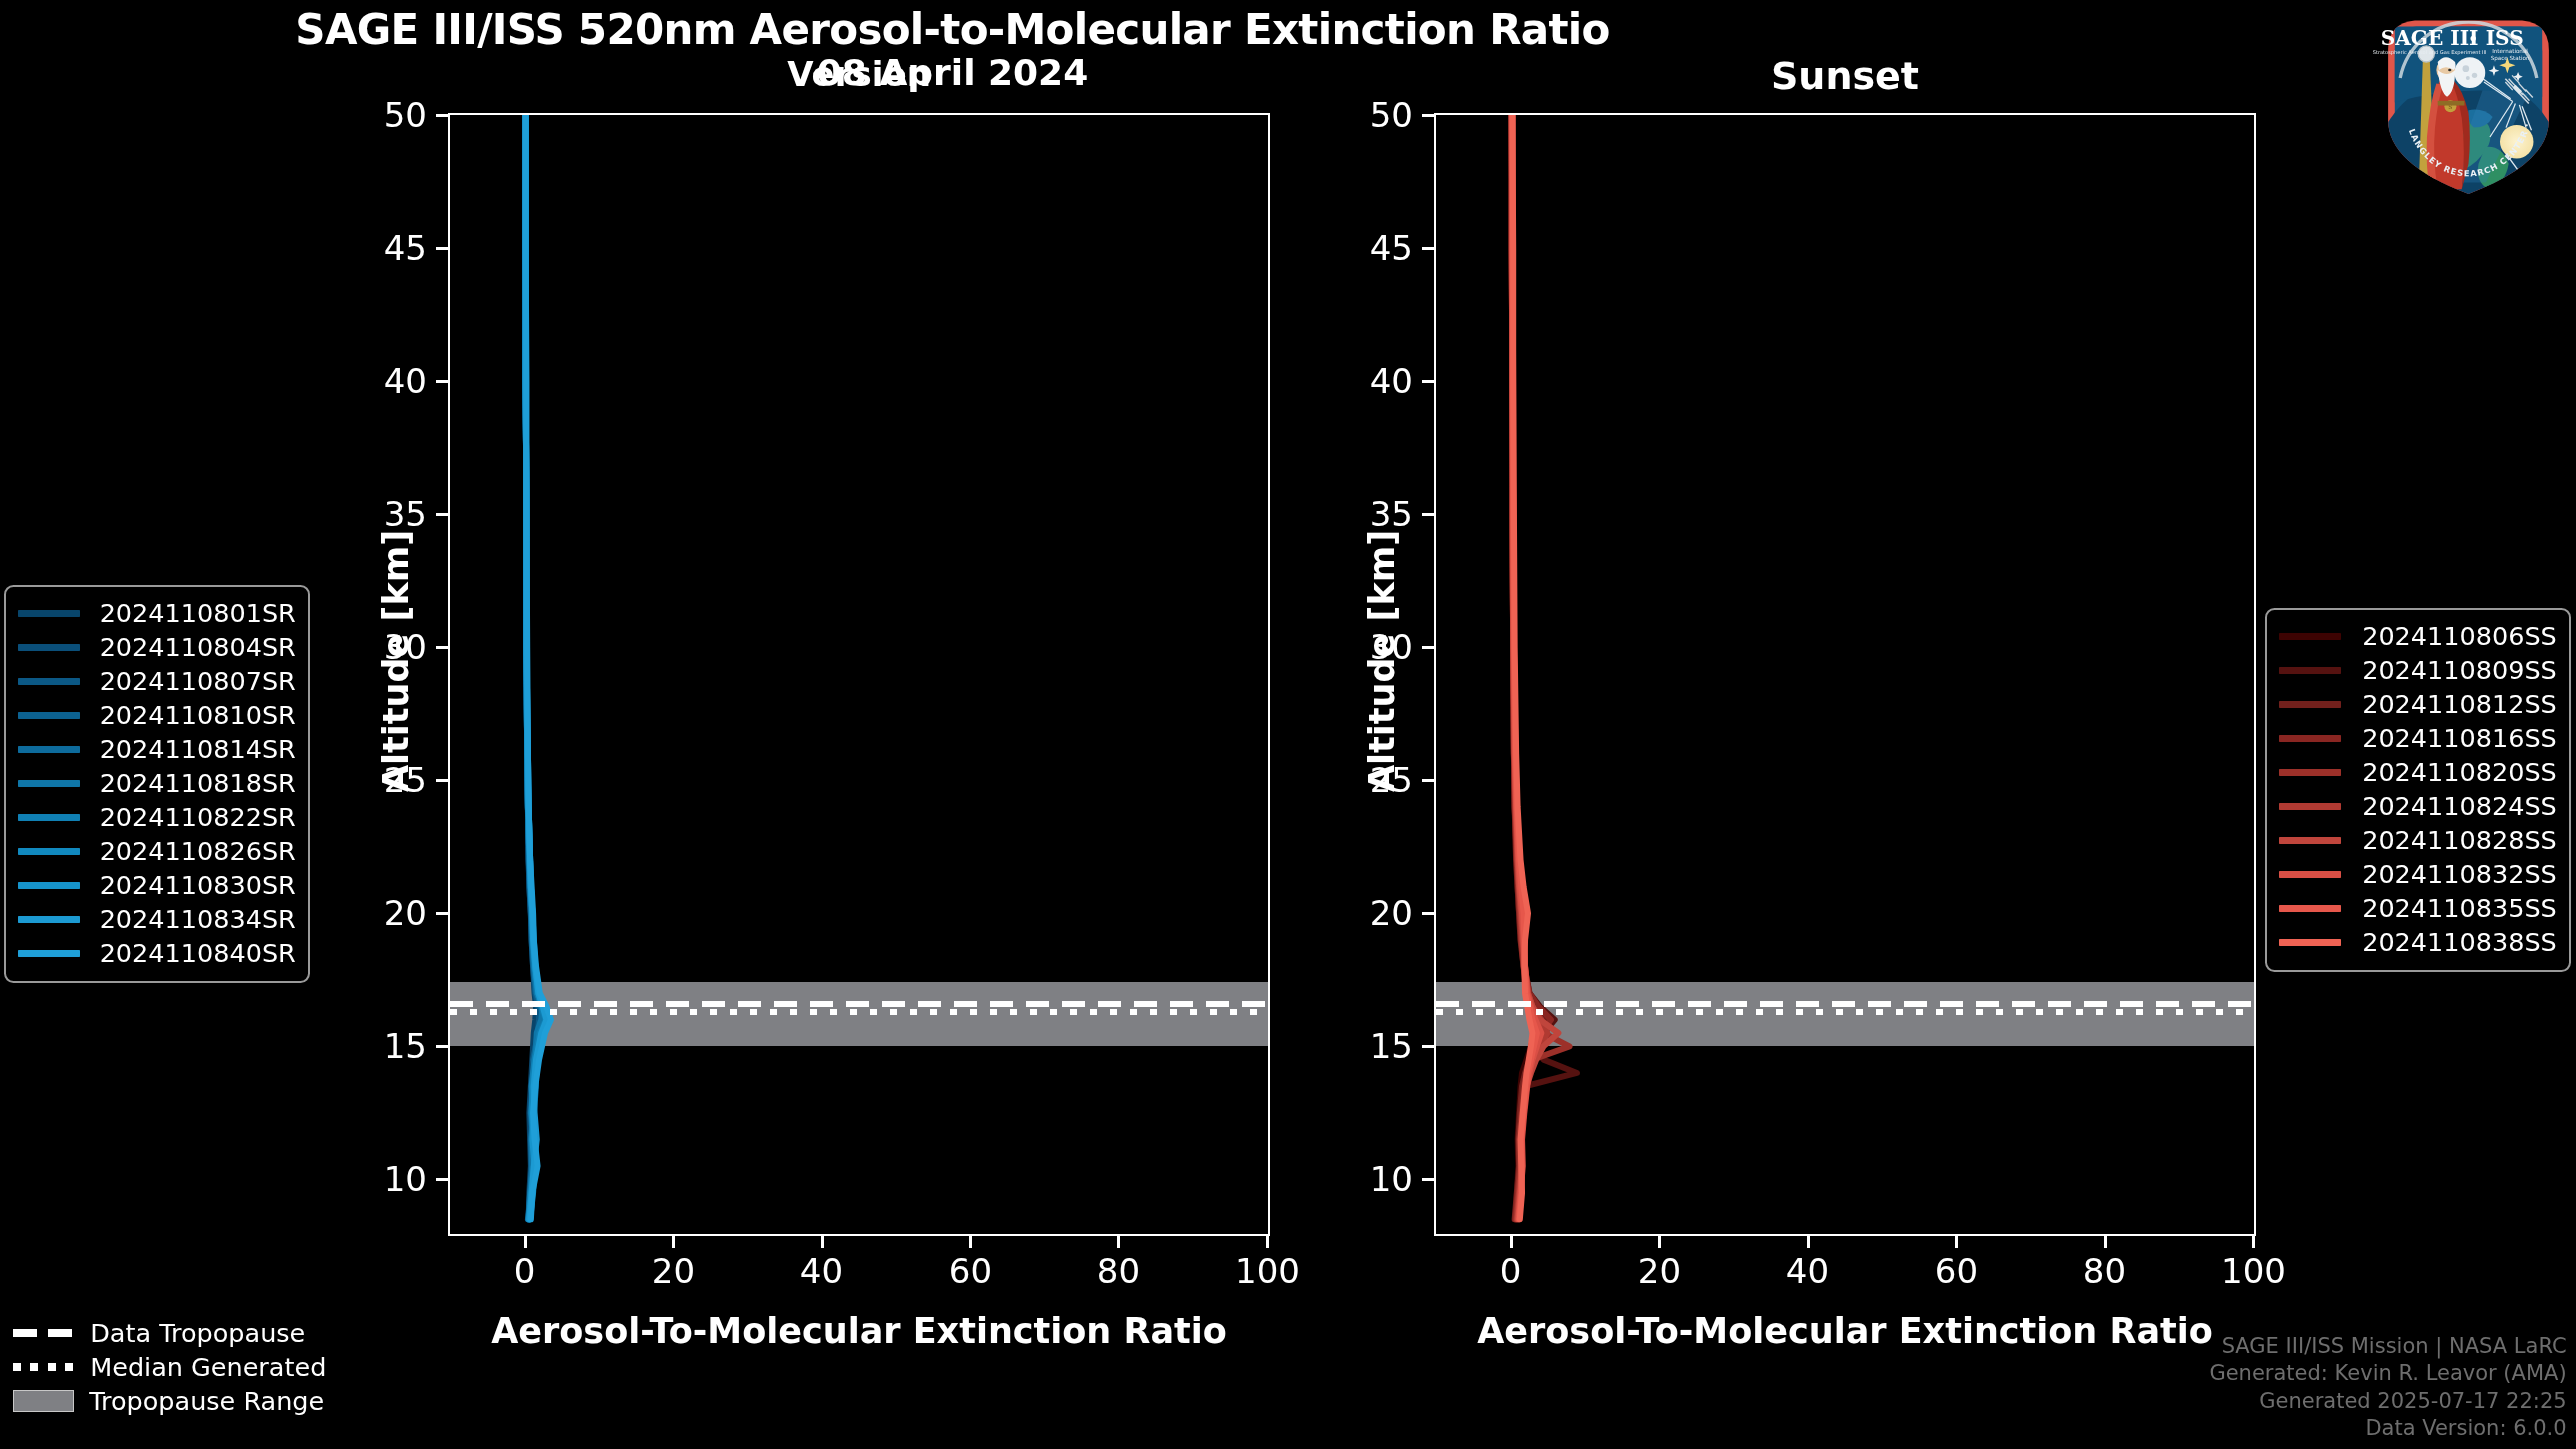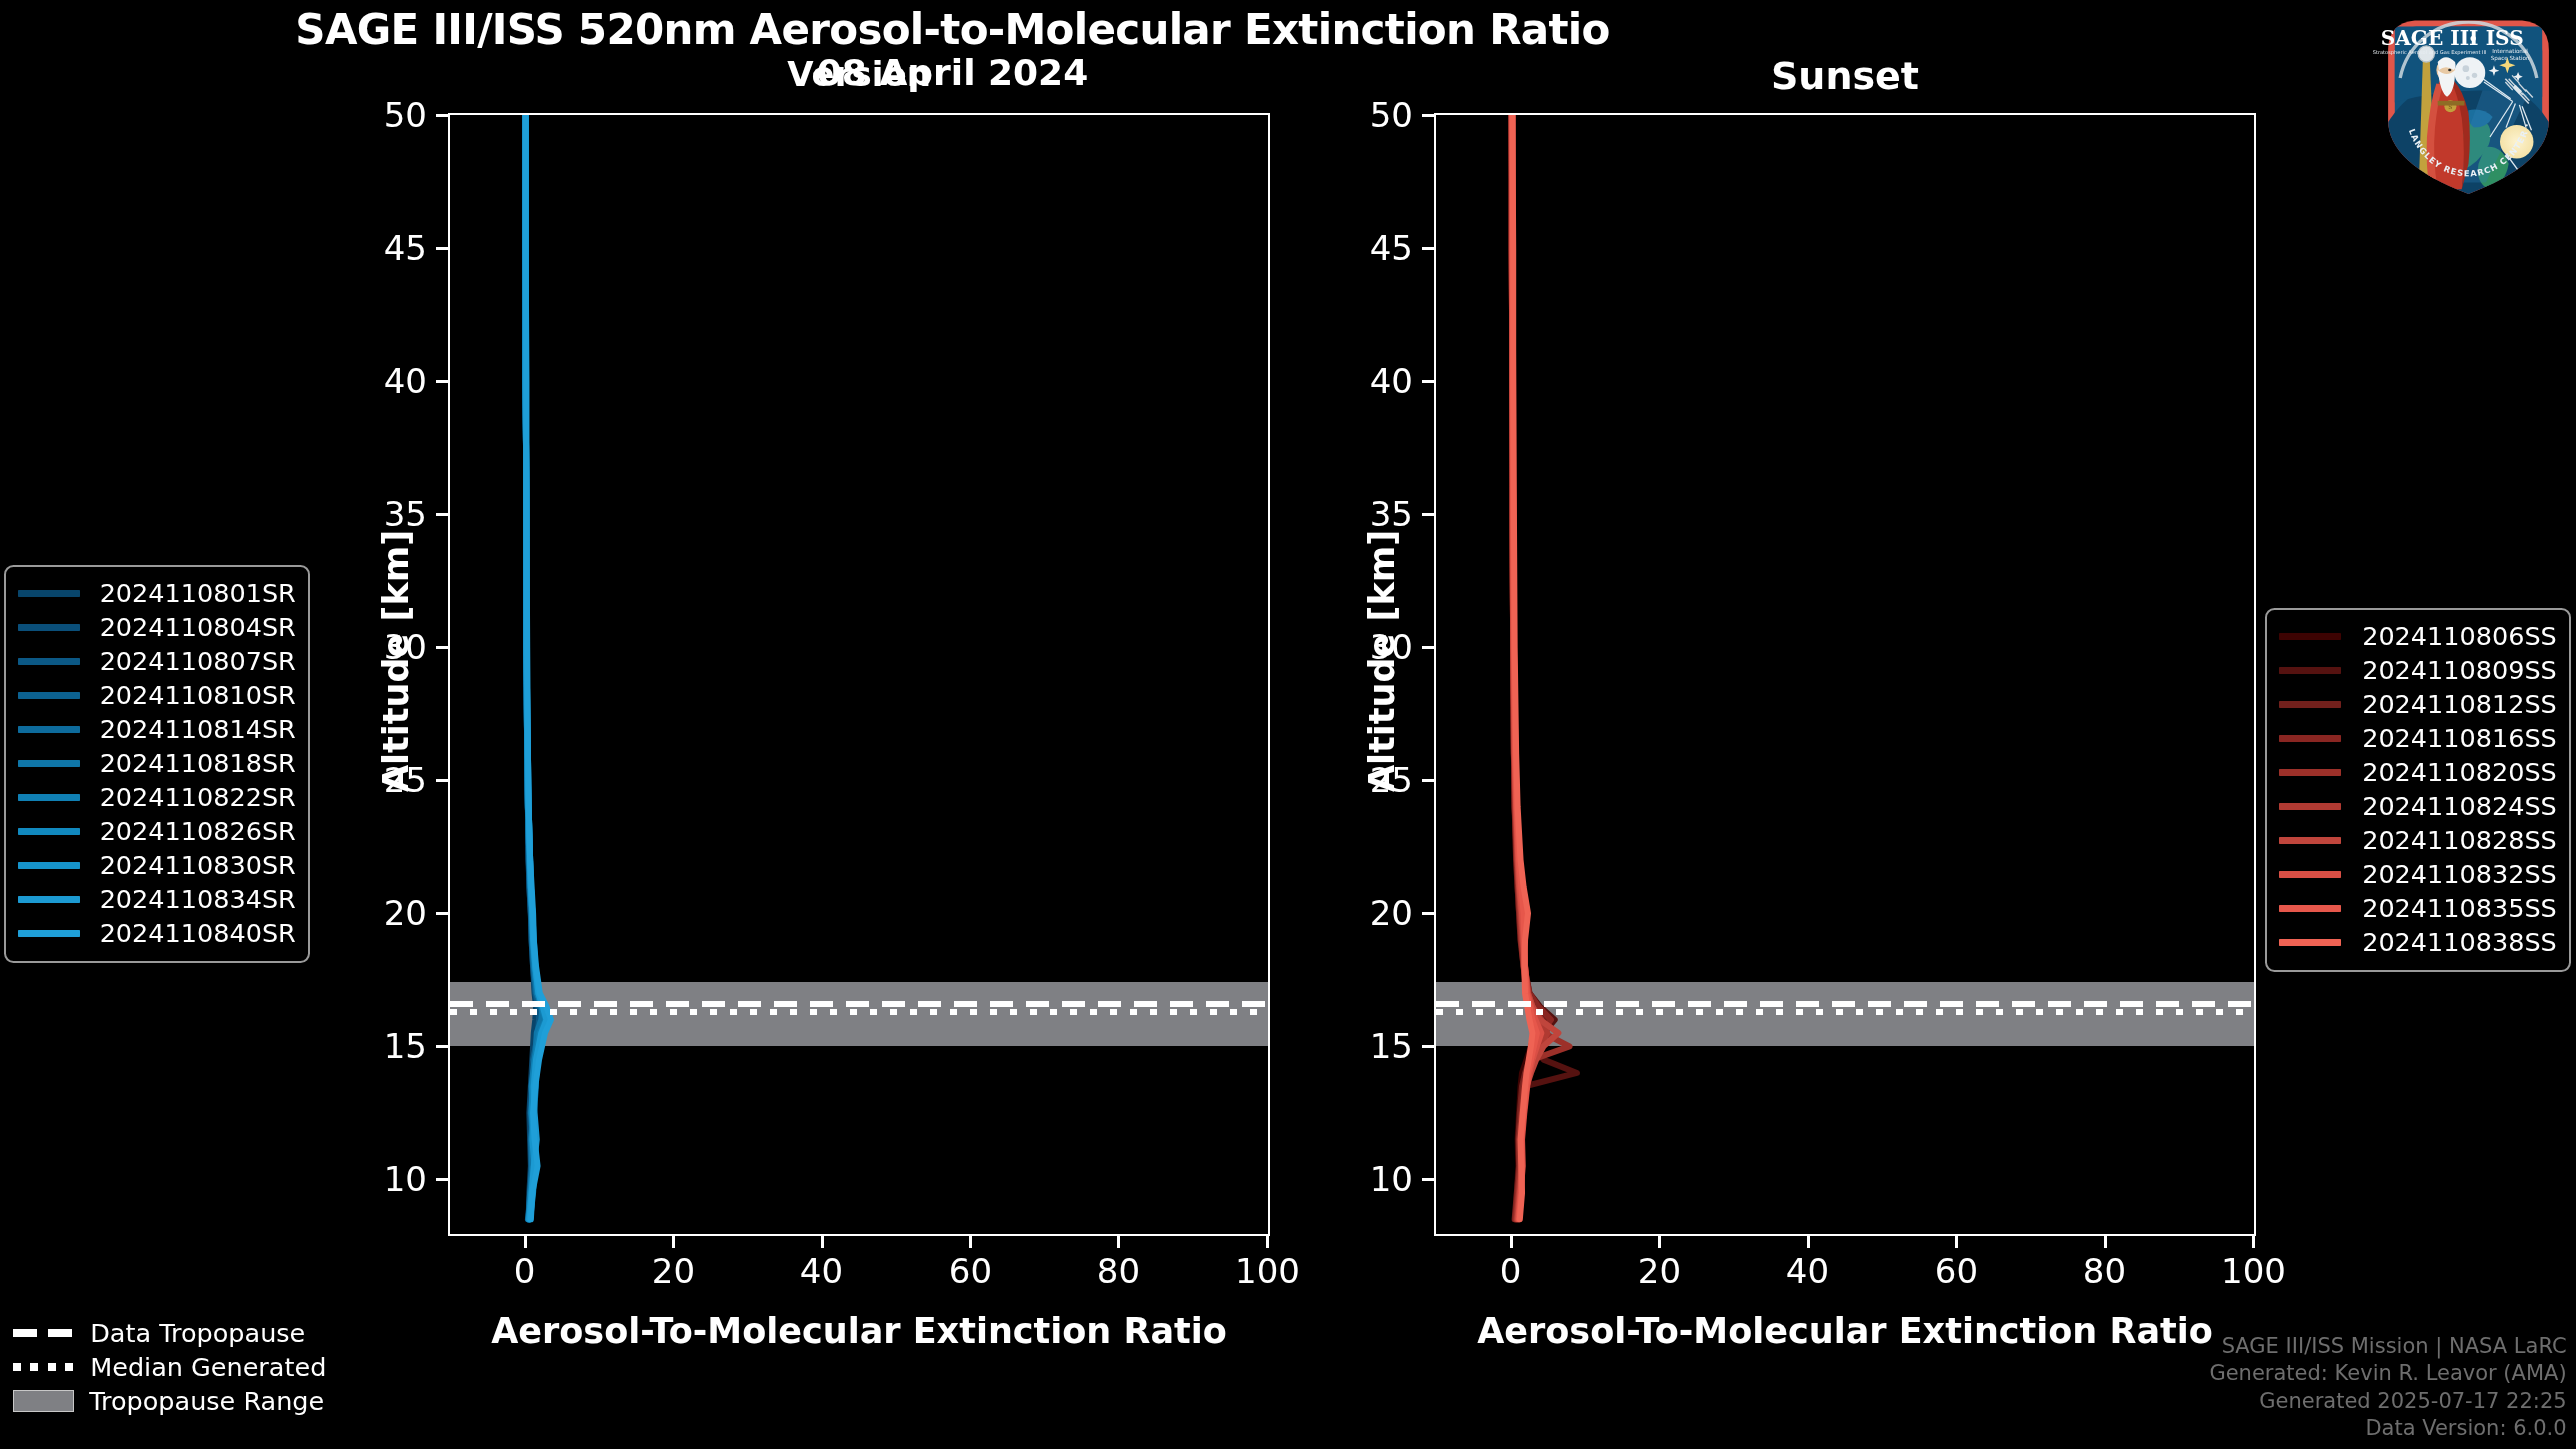--- a/index.html
+++ b/index.html
@@ -33,21 +33,21 @@
   .xlabel{position:absolute;text-align:center;font-size:34px;line-height:1;}
   .axtitle{position:absolute;font-weight:bold;font-size:35px;text-align:center;}
   #ylab-sr,#ylab-ss{position:absolute;font-weight:bold;font-size:35px;
       transform:rotate(-90deg);transform-origin:left top;white-space:nowrap;}
   
   .legend{position:absolute;border:2px solid #9a9a9a;border-radius:9.4px;background:#000;
           padding:9.4px 12px 10.7px 12px;}
   .legend-row{display:flex;align-items:center;height:34px;}
   .swatch{width:62px;height:6.7px;margin-right:14.8px;flex:0 0 auto;border-radius:0.7px;}
   .legend-label{font-size:25.5px;white-space:nowrap;}
-  #legend-sr{left:4px;top:565px;}
+  #legend-sr{left:4px;top:585px;}
   #legend-ss{left:2265px;top:608px;}
   #legend-sr .legend-label,#legend-ss .legend-label{min-width:201px;text-align:right;}
   
   #legend-tropo{position:absolute;left:13.4px;top:1316px;}
   #legend-tropo .legend-row{height:34px;}
   .sw-dash{width:62px;height:8.7px;margin-right:14.8px;flex:0 0 auto;
      background:repeating-linear-gradient(to right,#fff 0 24px,transparent 24px 35px);}
   .sw-dot{width:62px;height:8.7px;margin-right:14.8px;flex:0 0 auto;
      background:repeating-linear-gradient(to right,#fff 0 8px,transparent 8px 17.4px);}
   .sw-box{width:59px;height:20px;margin-right:14.8px;flex:0 0 auto;

